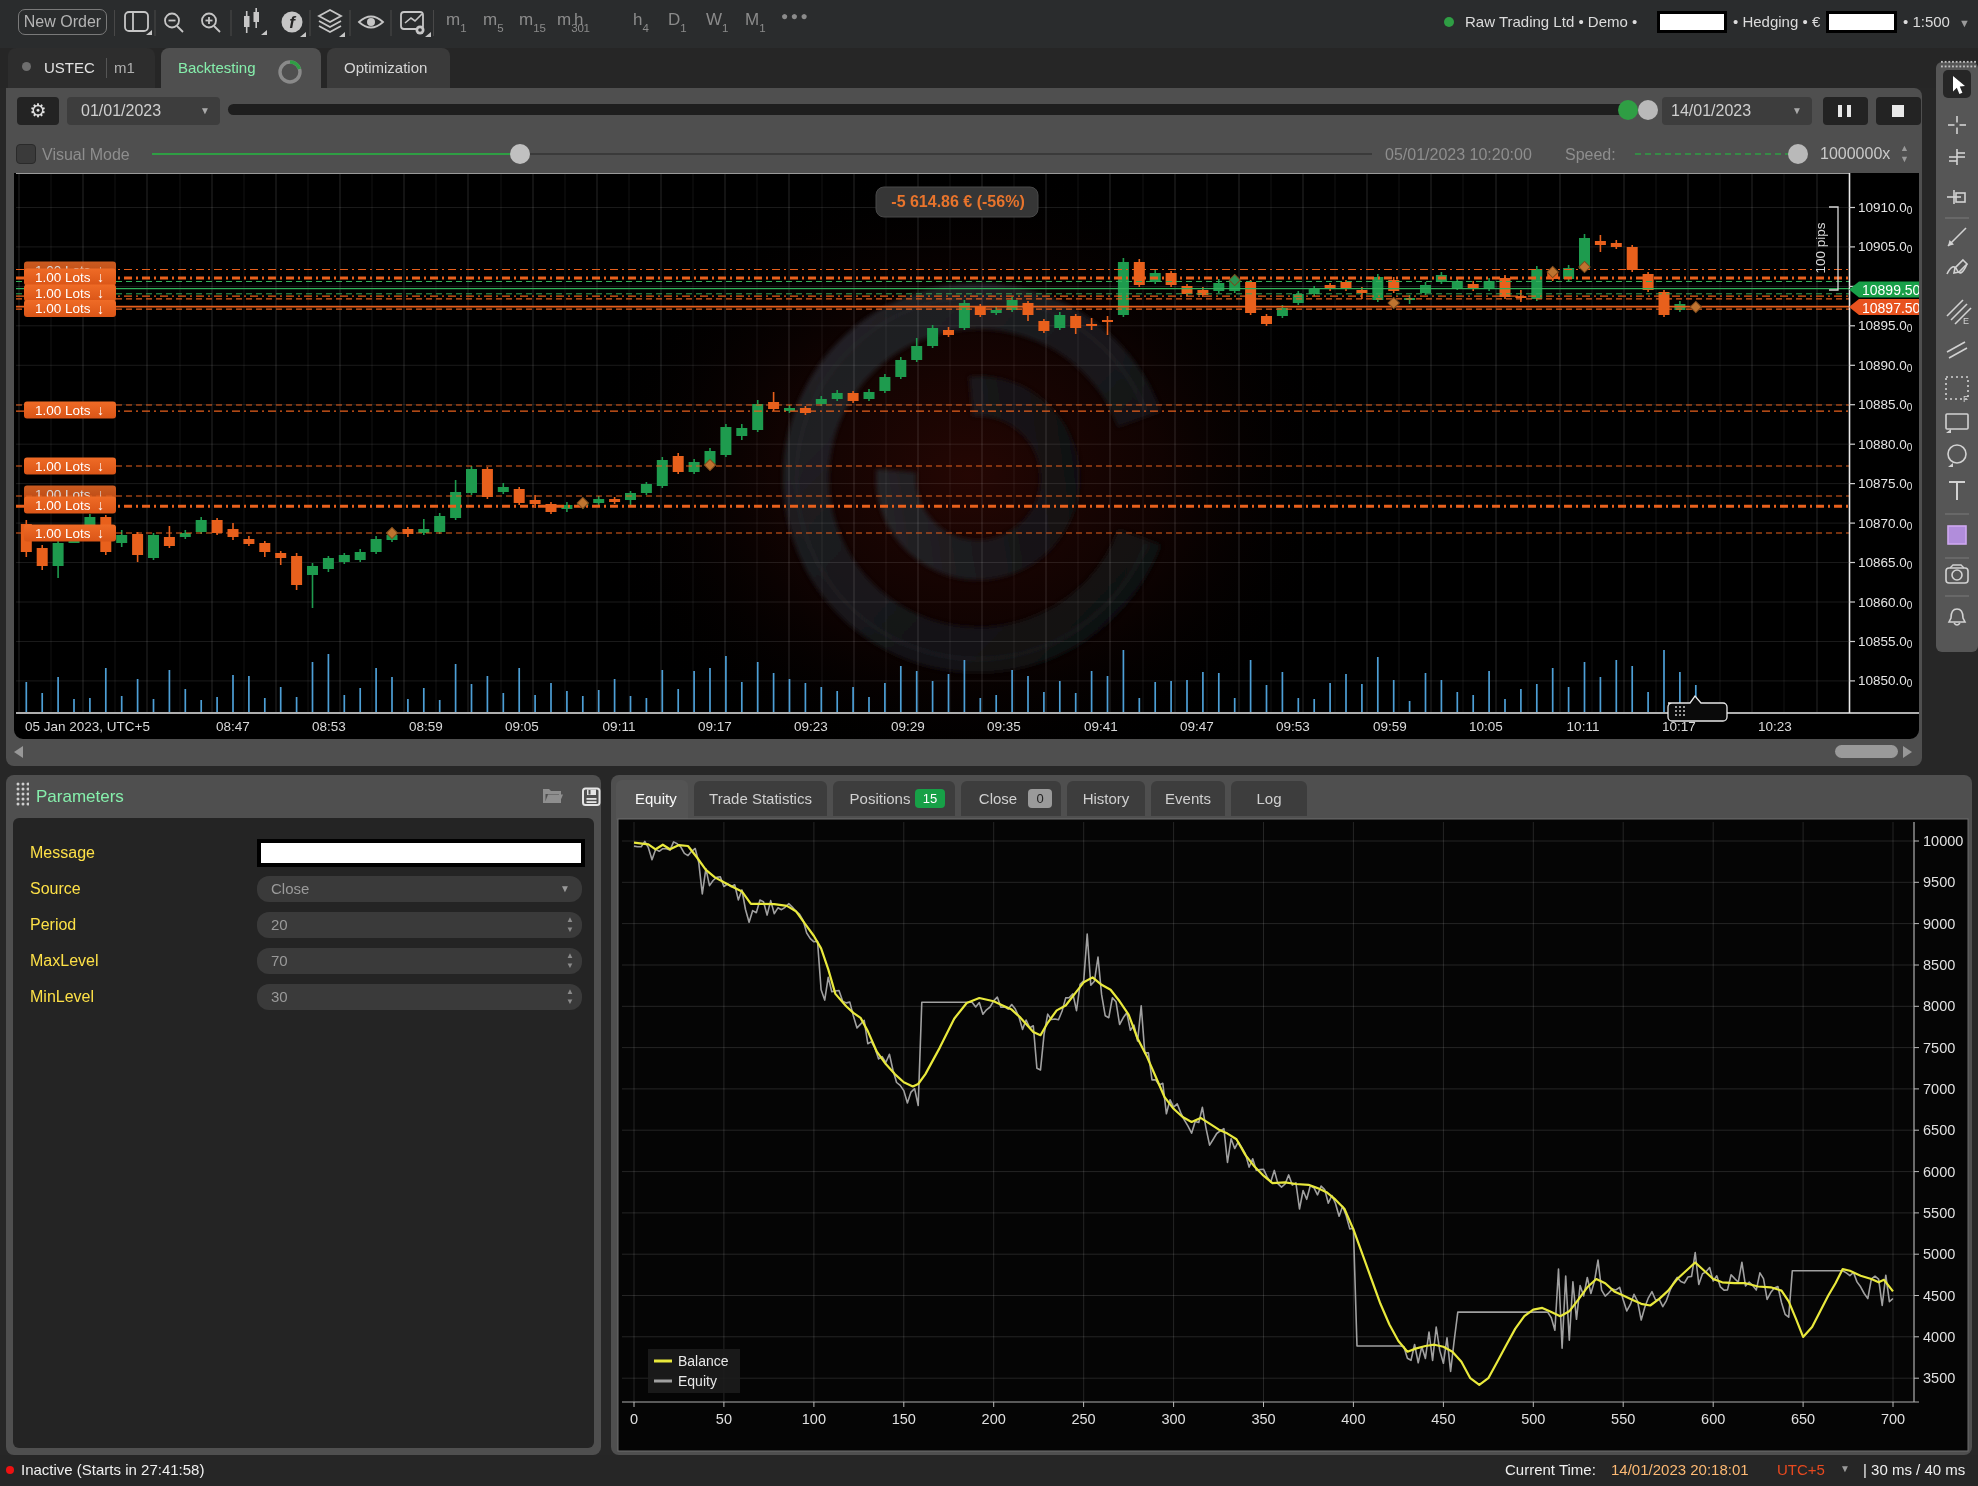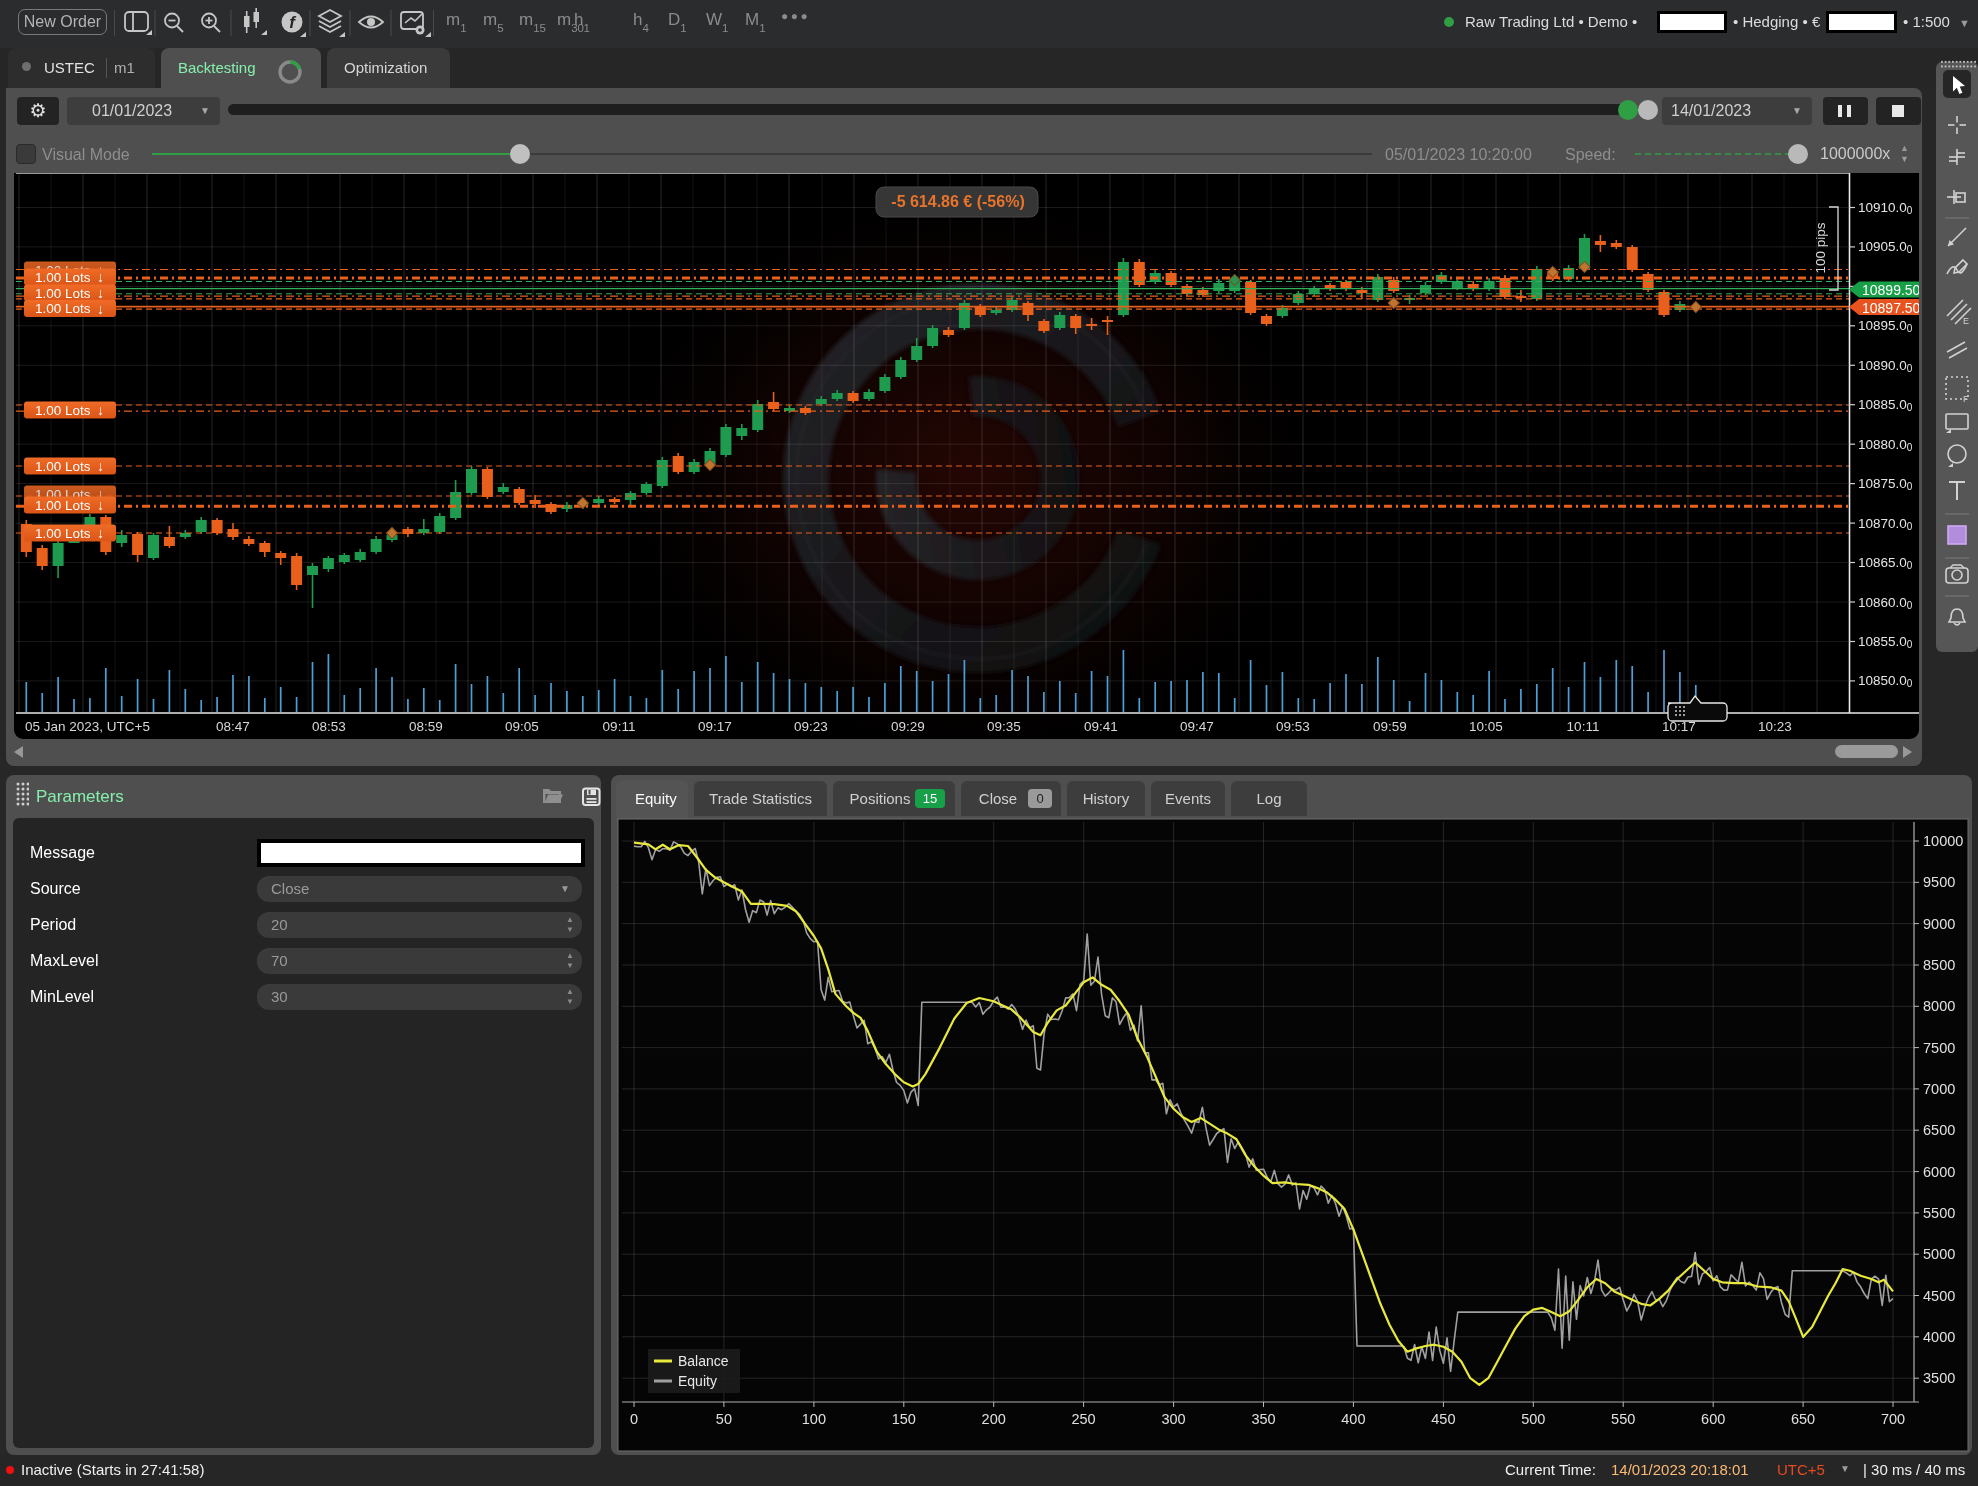--- a/index.html
+++ b/index.html
@@ -15,21 +15,21 @@
 .tf sub{font-size:11.5px;vertical-align:-7px}
 .acct{top:13px;color:#dcdcdc;font-size:15px}
 .redact{top:11px;height:22px;background:#fff;border:3px solid #000}
 .tab{top:48px;height:40px;border-radius:8px 8px 0 0;color:#d6d6d6;font-size:15px}
 .ctl-gear{left:17px;top:97px;width:42px;height:28px;background:#232323;border-radius:4px;color:#e0e0e0;text-align:center;font-size:19px;line-height:28px}
 .ddate{top:97px;height:28px;background:#3d3d3d;border-radius:4px;color:#cfcfcf;font-size:16px;line-height:28px}
 .pbar{left:228px;top:104px;width:1404px;height:11px;background:#1e1e1e;border-radius:6px}
 .vmrow{color:#8e8e8e;font-size:16px}
 .ppanel{left:6px;top:775px;width:595px;height:680px;background:#4f4f4f;border-radius:8px}
 .pbody{left:7px;top:43px;width:581px;height:630px;background:#242424;border-radius:6px}
-.plabel{color:#ffffff;font-size:16px}
+.plabel{color:#fde047;font-size:16px}
 .pfield{left:251px;width:325px;height:26px;background:#3a3a3a;border-radius:12px;color:#9a9a9a;font-size:15px;line-height:26px}
 .epanel{left:611px;top:775px;width:1361px;height:680px;background:#4f4f4f;border-radius:8px}
 .etab{top:5px;height:35px;border-radius:6px 6px 0 0;background:#3d3d3d;color:#d0d0d0;font-size:15px;line-height:35px;text-align:center}
 .sidebar{left:1936px;top:62px;width:42px;height:590px;background:#565656;border-radius:6px}
 svg text{font-family:"Liberation Sans",sans-serif}
 .spin{position:absolute;right:8px;top:3px;font-size:8px;line-height:10px;color:#8a8a8a}
 </style></head>
 <body>
 <div id="root">
 
@@ -110,21 +110,21 @@
 <svg class="abs" style="left:276px;top:58px" width="28" height="28" viewBox="0 0 28 28">
  <circle cx="14" cy="14" r="10" fill="none" stroke="#8a8a8a" stroke-width="3.4"></circle>
  <path d="M14 4 a10 10 0 0 1 9.5 7" fill="none" stroke="#2f9e44" stroke-width="3.4"></path>
 </svg>
 <div class="abs tab" style="left:327px;width:123px;background:#3a3a3a"></div>
 <div class="abs" style="left:344px;top:59px;color:#d6d6d6;font-size:15px">Optimization</div>
 
 <div class="abs chartpanel"></div>
 <div class="abs ctl-gear">⚙</div>
 <div class="abs ddate" style="left:67px;width:153px">
- <span style="margin-left:25px">01/01/2023</span><span style="position:absolute;right:10px;font-size:10px;color:#aaa">▼</span></div>
+ <span style="margin-left:14px">01/01/2023</span><span style="position:absolute;right:10px;font-size:10px;color:#aaa">▼</span></div>
 <div class="abs pbar"></div>
 <div class="abs" style="left:1618px;top:100px;width:20px;height:20px;border-radius:50%;background:#2f9e44"></div>
 <div class="abs" style="left:1638px;top:100px;width:20px;height:20px;border-radius:50%;background:#b9b9b9"></div>
 <div class="abs ddate" style="left:1662px;width:150px">
  <span style="margin-left:9px">14/01/2023</span><span style="position:absolute;right:10px;font-size:10px;color:#aaa">▼</span></div>
 <div class="abs" style="left:1823px;top:97px;width:45px;height:28px;background:#232323;border-radius:4px">
  <div class="abs" style="left:15px;top:8px;width:4px;height:12px;background:#e8e8e8"></div>
  <div class="abs" style="left:24px;top:8px;width:4px;height:12px;background:#e8e8e8"></div>
     </div>
 <div class="abs" style="left:1876px;top:97px;width:45px;height:28px;background:#232323;border-radius:4px">

